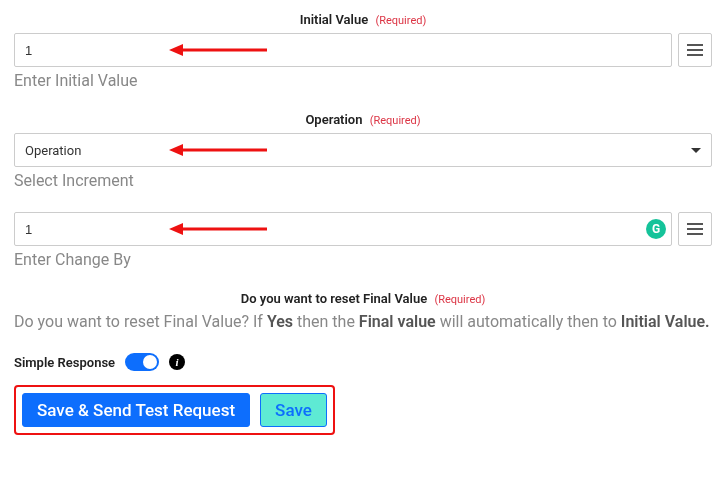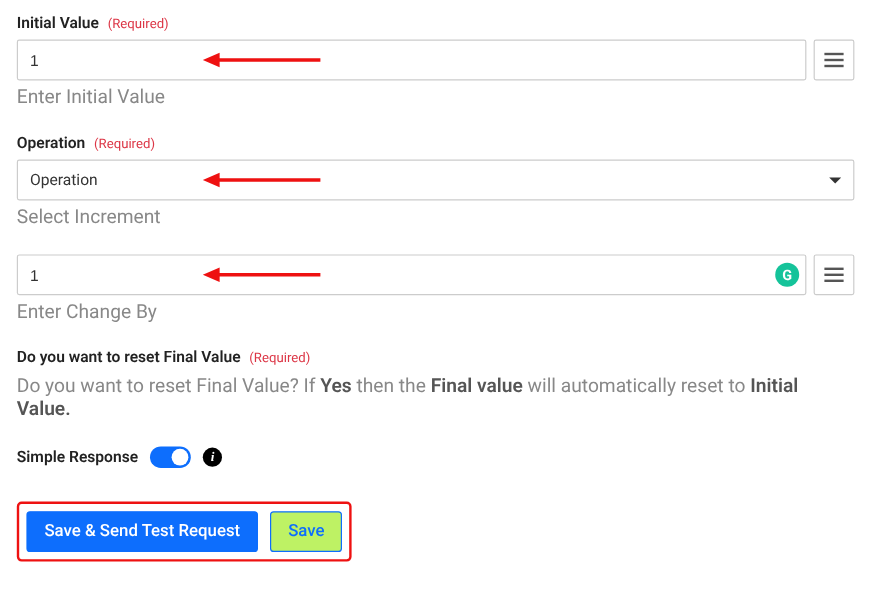--- a/index.html
+++ b/index.html
@@ -6,21 +6,21 @@
   body {
     margin: 0;
     padding: 12px 14px;
     font-family: -apple-system, BlinkMacSystemFont, "Segoe UI", Roboto, Arial, sans-serif;
     font-size: 13px;
     color: #333;
     width: 726px;
     background: #fff;
   }
   .field { margin-bottom: 22px; }
-  .label-row { margin-bottom: 6px; }
+  .label-row { margin-bottom: 6px; text-align: center; }
   .field-label { font-weight: 600; color: #222; font-size: 13px; }
   .req { color: #dc3545; font-size: 11px; margin-left: 4px; font-weight: 400; }
   .input-row { display: flex; align-items: stretch; gap: 6px; position: relative; }
   .text-input {
     flex: 1;
     border: 1px solid #ccc;
     border-radius: 2px;
     padding: 8px 10px;
     font-size: 13px;
     color: #333;
@@ -79,21 +79,21 @@
     background: #15c39a;
     border-radius: 50%;
     color: #fff;
     font-size: 12px;
     font-weight: 700;
     display: flex;
     align-items: center;
     justify-content: center;
     pointer-events: none;
   }
-  .toggle-row { display: flex; align-items: center; gap: 10px; margin-top: 8px; margin-bottom: 28px; }
+  .toggle-row { display: flex; align-items: center; gap: 10px; margin-top: 8px; margin-bottom: 14px; }
   .toggle-label { font-weight: 600; font-size: 13px; color: #222; }
   .toggle {
     width: 34px; height: 18px;
     background: #0d6efd;
     border-radius: 9px;
     position: relative;
     cursor: pointer;
   }
   .toggle::after {
     content: "";
@@ -121,29 +121,29 @@
     align-items: center;
     gap: 10px;
     border: 2px solid #e11;
     border-radius: 4px;
     padding: 6px;
   }
   .btn {
     height: 34px;
     padding: 0 14px;
     border-radius: 3px;
-    font-size: 14px;
+    font-size: 17px;
     font-weight: 500;
     cursor: pointer;
     display: inline-flex;
     align-items: center;
     justify-content: center;
   }
   .btn-primary { background: #0d6efd; color: #fff; border: 1px solid #0d6efd; }
-  .btn-outline { background: #bef264; color: #0d6efd; border: 1px solid #0d6efd; }
+  .btn-outline { background: #5eead4; color: #0d6efd; border: 1px solid #0d6efd; }
 </style>
 </head>
 <body>
 
 
 
 
 <div class="field">
   <div class="label-row">
     <span class="field-label">Initial Value</span>
@@ -207,21 +207,21 @@
   <div class="helper">Enter Change By</div>
 </div>
 
 
 <div class="field">
   <div class="label-row">
     <span class="field-label">Do you want to reset Final Value</span>
     <span class="req">(Required)</span>
   </div>
   <div class="helper">
-    <span>Do you want to reset Final Value? If </span><strong>Yes</strong><span> then the </span><strong>Final value</strong><span> will automatically reset to </span><strong>Initial Value.</strong>
+    <span>Do you want to reset Final Value? If </span><strong>Yes</strong><span> then the </span><strong>Final value</strong><span> will automatically then to </span><strong>Initial Value.</strong>
   </div>
 </div>
 
 
 <div class="toggle-row">
   <span class="toggle-label">Simple Response</span>
   <div class="toggle"></div>
   <div class="info-icon">i</div>
 </div>
 

